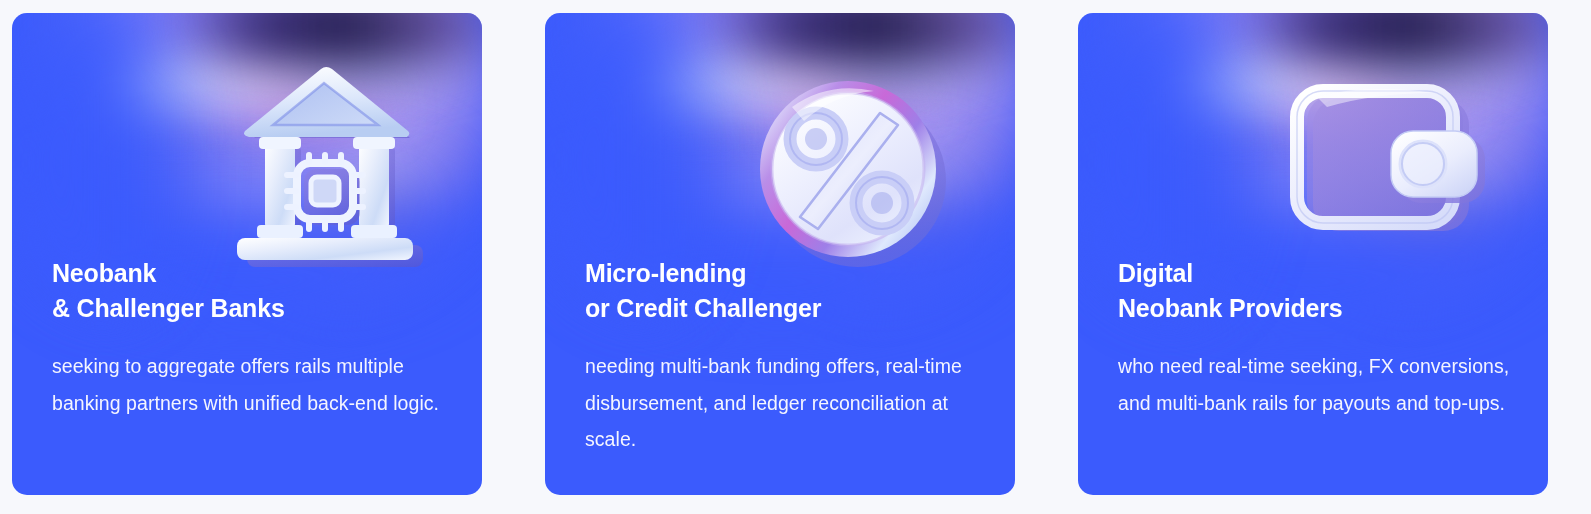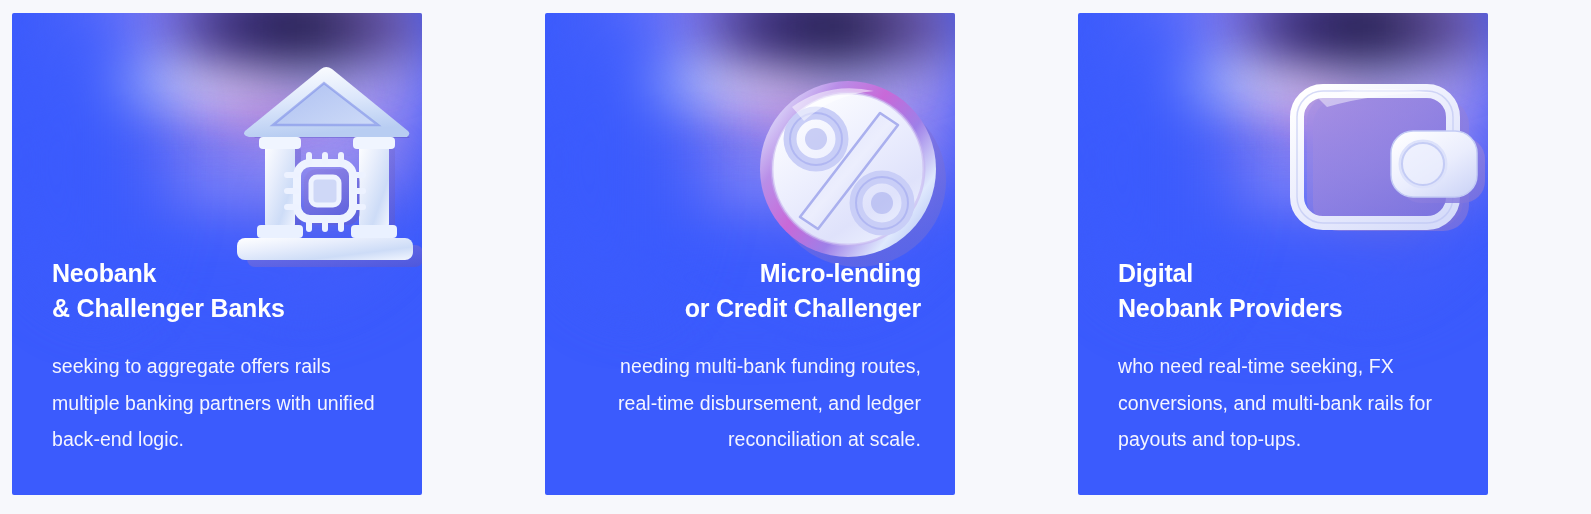--- a/index.html
+++ b/index.html
@@ -5,26 +5,26 @@
   html,body{margin:0;padding:0;}
   body{
     width:1591px;height:514px;
     background:#f7f8fc;
     font-family:"Liberation Sans", sans-serif;
     overflow:hidden;
   }
   .board{position:relative;width:1591px;height:514px;}
 
   .card{
-    position:absolute;top:13px;width:410px;height:482px;
-    border-radius:2px;overflow:hidden;
+    position:absolute;top:13px;width:470px;height:482px;
+    border-radius:15px;overflow:hidden;
     background:#3b5bfd;
   }
   .card:nth-of-type(1){left:12px;}
-  .card:nth-of-type(2){left:545px;text-align:right;}
+  .card:nth-of-type(2){left:545px;}
   .card:nth-of-type(3){left:1078px;}
 
   
   .irid{position:absolute;left:0;top:0;width:100%;height:300px;}
   .irid i{position:absolute;display:block;border-radius:50%;filter:blur(26px);}
 
   .ir-base{
     left:-4%;top:-46%;width:108%;height:150%;
     background:
       radial-gradient(60% 80% at 74% 36%, rgba(226,205,244,.95) 0%, rgba(190,160,236,.72) 30%, rgba(126,106,230,.42) 55%, rgba(59,91,253,0) 76%),
@@ -256,21 +256,21 @@
           <path d="M40 34 Q76 8 122 18 Q80 22 52 48 Z" fill="#ffffff" opacity=".5"></path>
         </svg>
       </div>
     </div>
 
     <div class="card-body">
       <h3 class="card-title">
         <span>Micro-lending</span>
         <span>or Credit Challenger</span>
       </h3>
-      <p class="card-desc">needing multi-bank funding routes, real-time disbursement, and ledger reconciliation at scale.</p>
+      <p class="card-desc">needing multi-bank funding offers, real-time disbursement, and ledger reconciliation at scale.</p>
     </div>
   </div>
 
   <div class="card">
     <div class="irid">
       <i class="ir-base"></i>
         <i class="ir-glow"></i>
         <i class="ir-lav"></i>
       <i class="ir-warm"></i>
         <i class="ir-streak2"></i>

